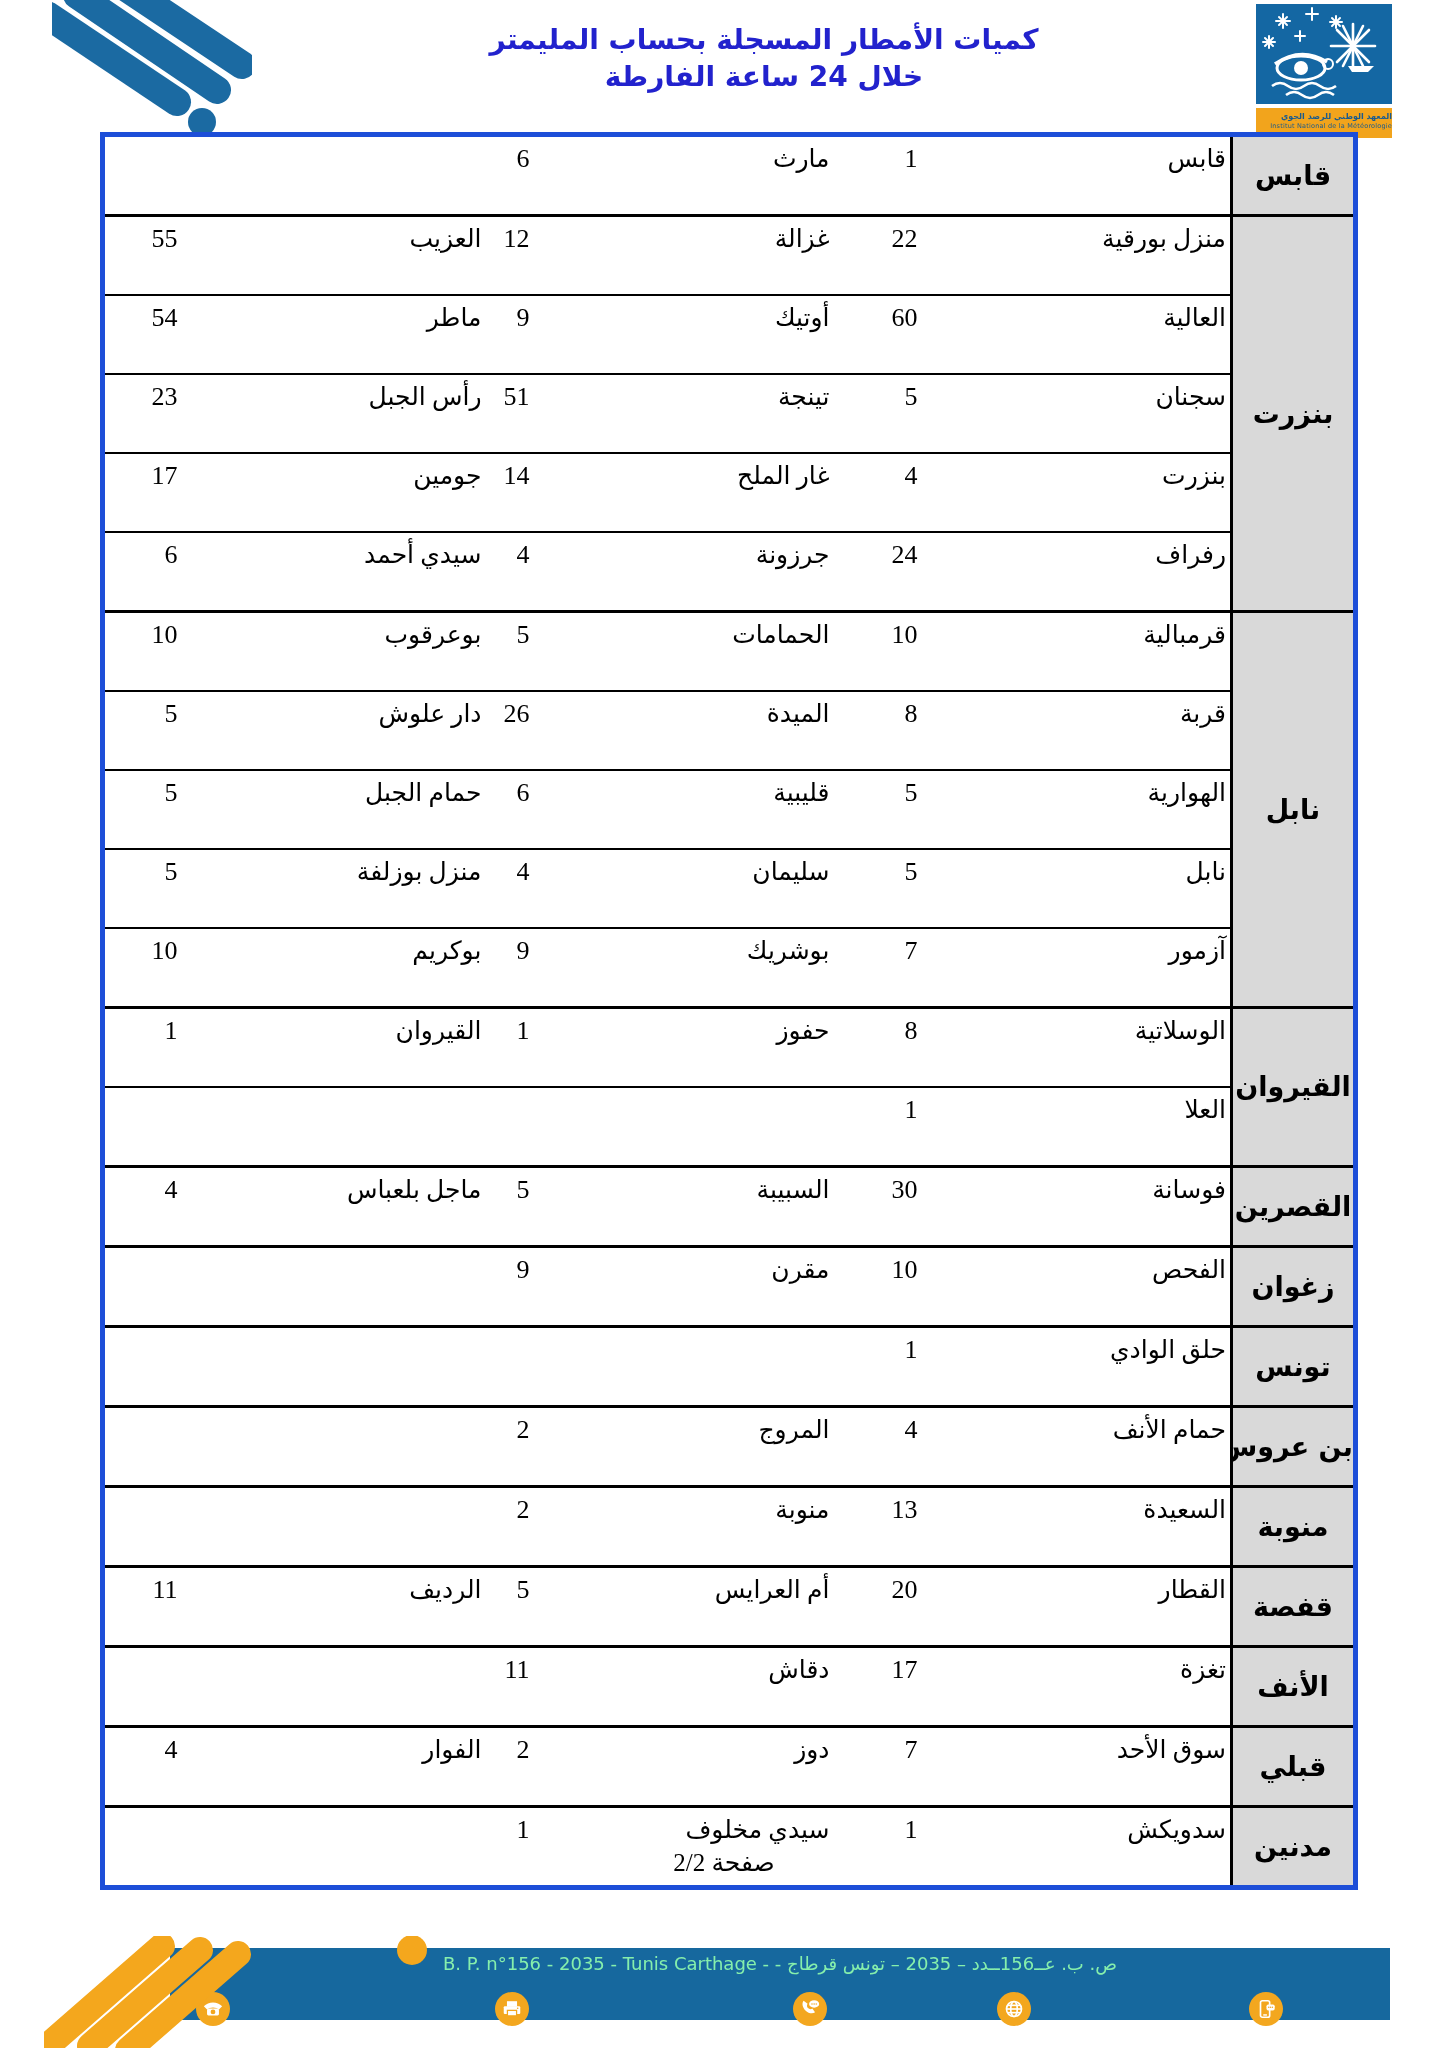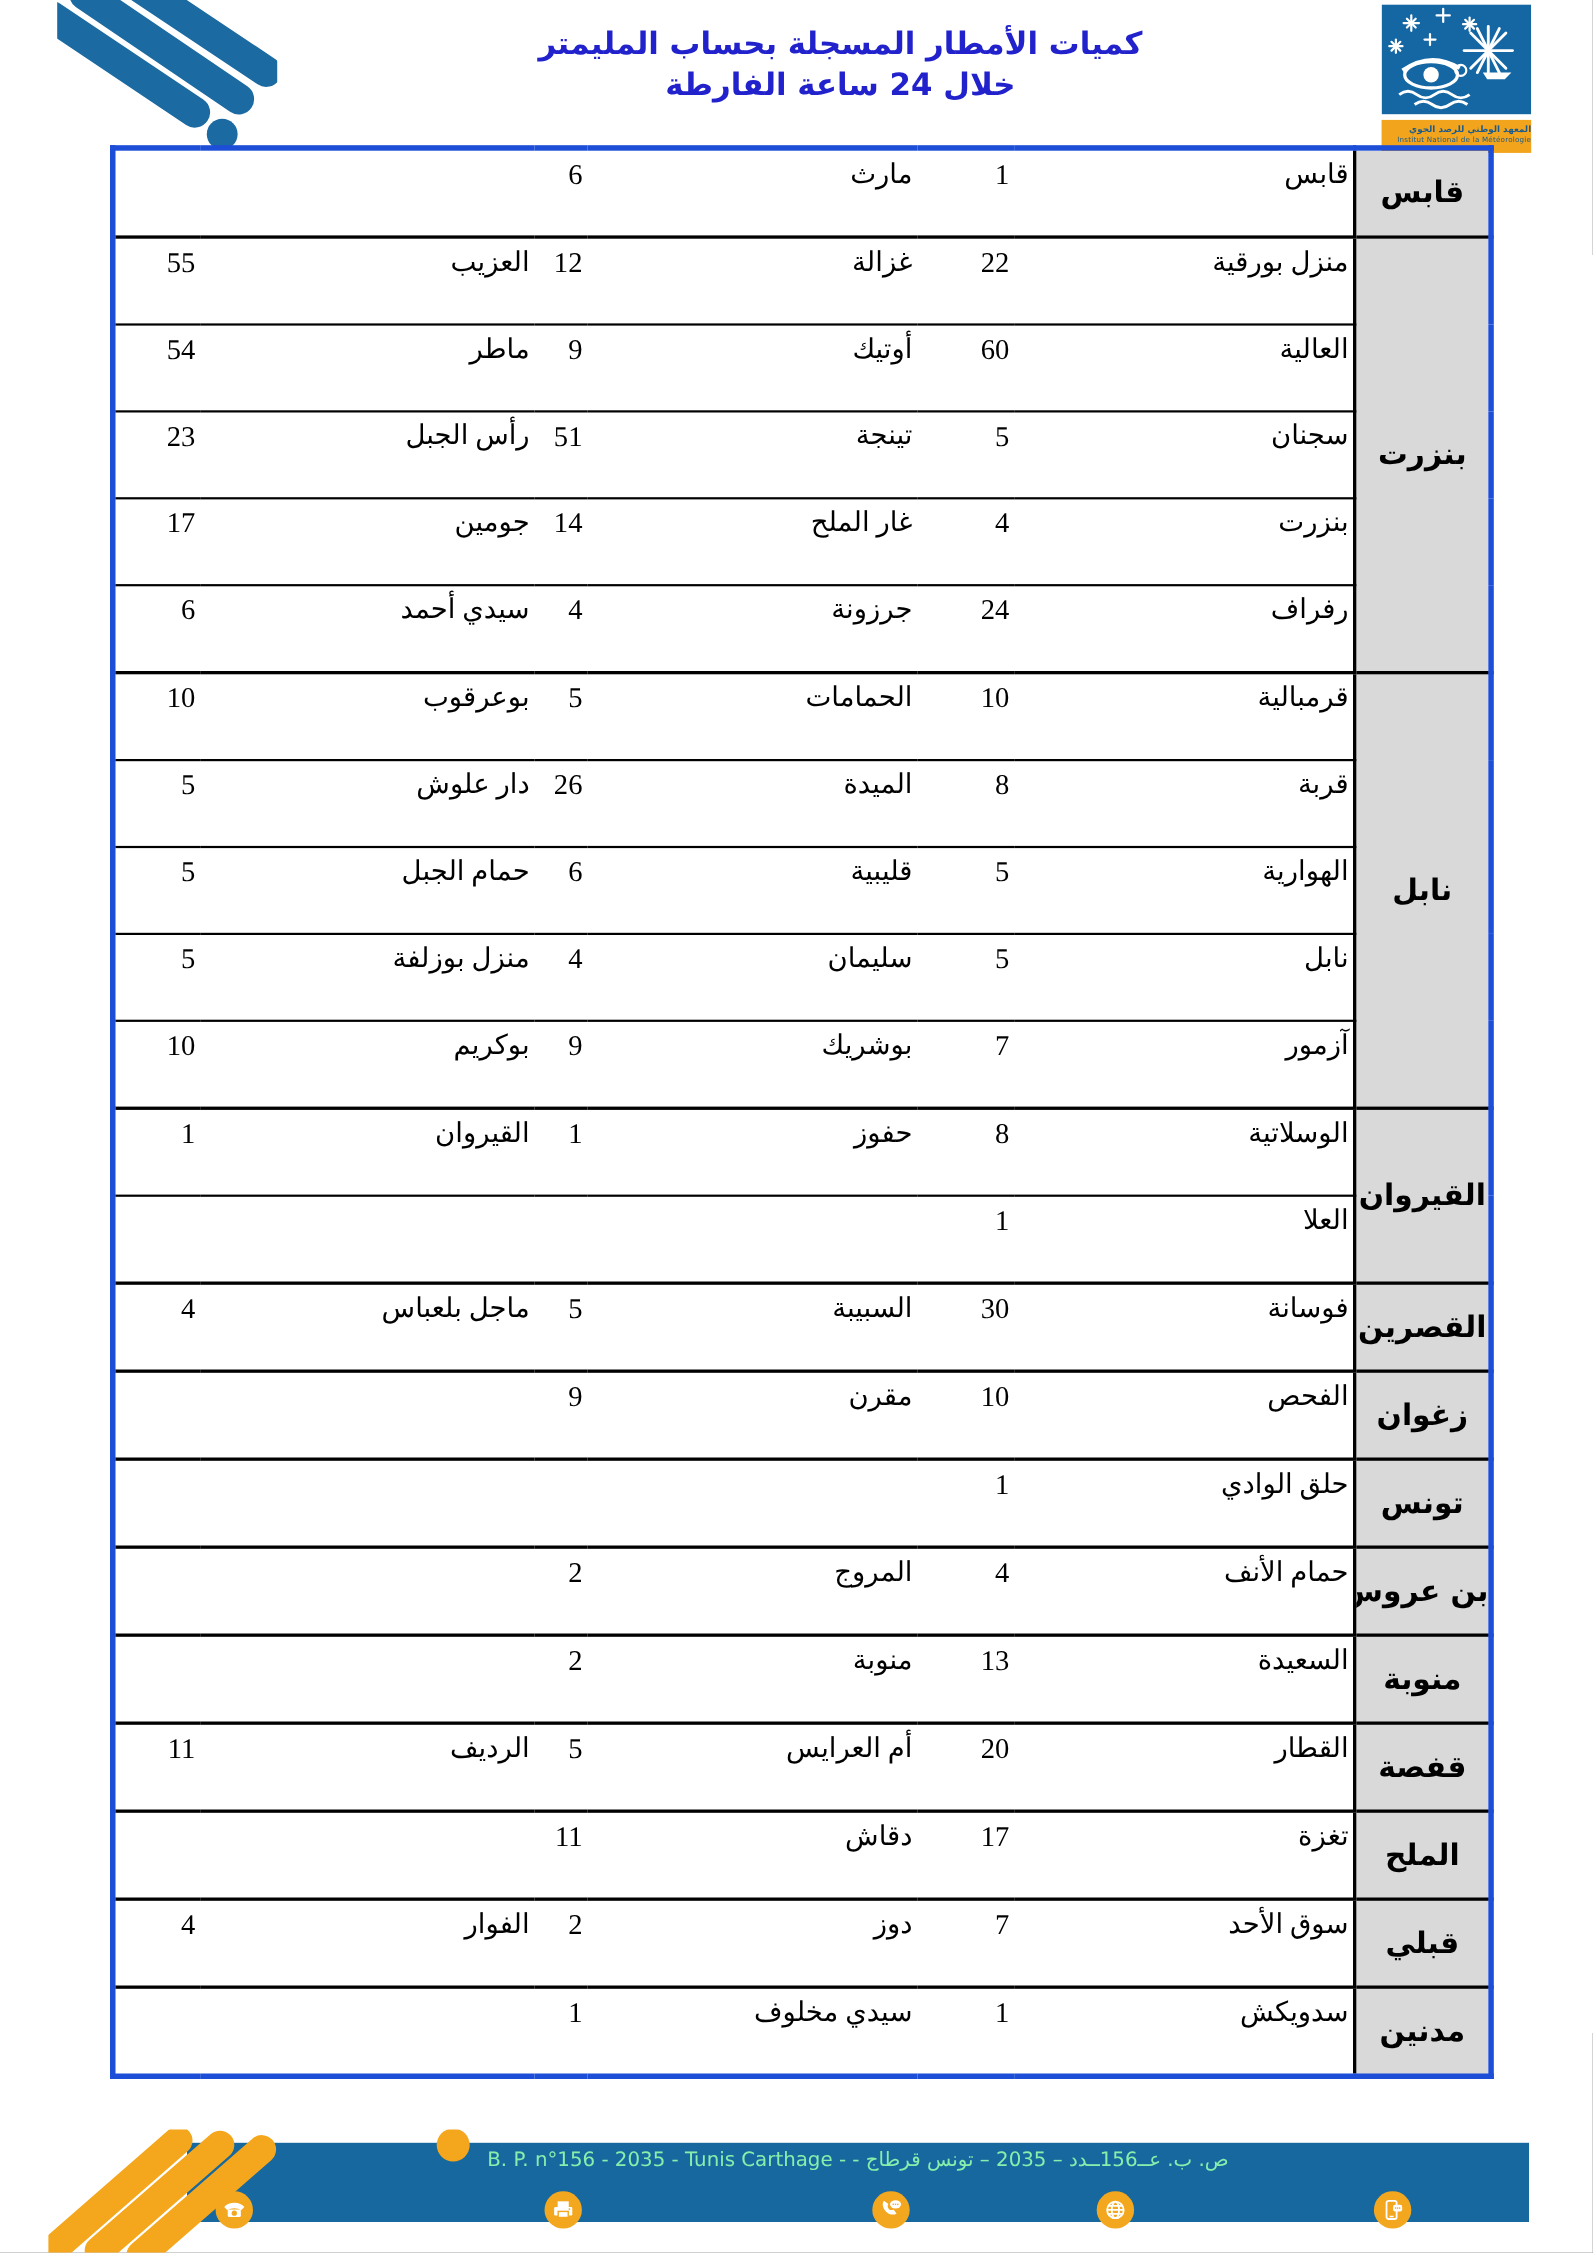--- a/index.html
+++ b/index.html
@@ -313,21 +313,21 @@
         <tr class="group-start">
           <td class="region" rowspan="1">قفصة</td>
           <td class="st">القطار</td>
           <td class="val">20</td>
           <td class="st">أم العرايس</td>
           <td class="val">5</td>
           <td class="st">الرديف</td>
           <td class="val">11</td>
         </tr>
         <tr class="group-start">
-          <td class="region" rowspan="1">الملح</td>
+          <td class="region" rowspan="1">الأنف</td>
           <td class="st">تغزة</td>
           <td class="val">17</td>
           <td class="st">دقاش</td>
           <td class="val">11</td>
           <td class="st"></td>
           <td class="val"></td>
         </tr>
         <tr class="group-start">
           <td class="region" rowspan="1">قبلي</td>
           <td class="st">سوق الأحد</td>
@@ -342,20 +342,21 @@
           <td class="st">سدويكش</td>
           <td class="val">1</td>
           <td class="st">سيدي مخلوف</td>
           <td class="val">1</td>
           <td class="st"></td>
           <td class="val"></td>
         </tr>
       </tbody>
   </table>
 
+  <div class="page-num">صفحة 2/2</div>
 
   <div class="footer-bar">
     <div class="footer-address">
       <span>B. P. n°156 - 2035 - Tunis Carthage -</span>
       <span class="ar">ص. ب. عــ156ــدد – 2035 – تونس قرطاج -</span>
     </div>
     <div class="footer-contacts">
         <div class="contact">
           <span class="circle">
             <svg width="22" height="22" viewBox="0 0 24 24">

